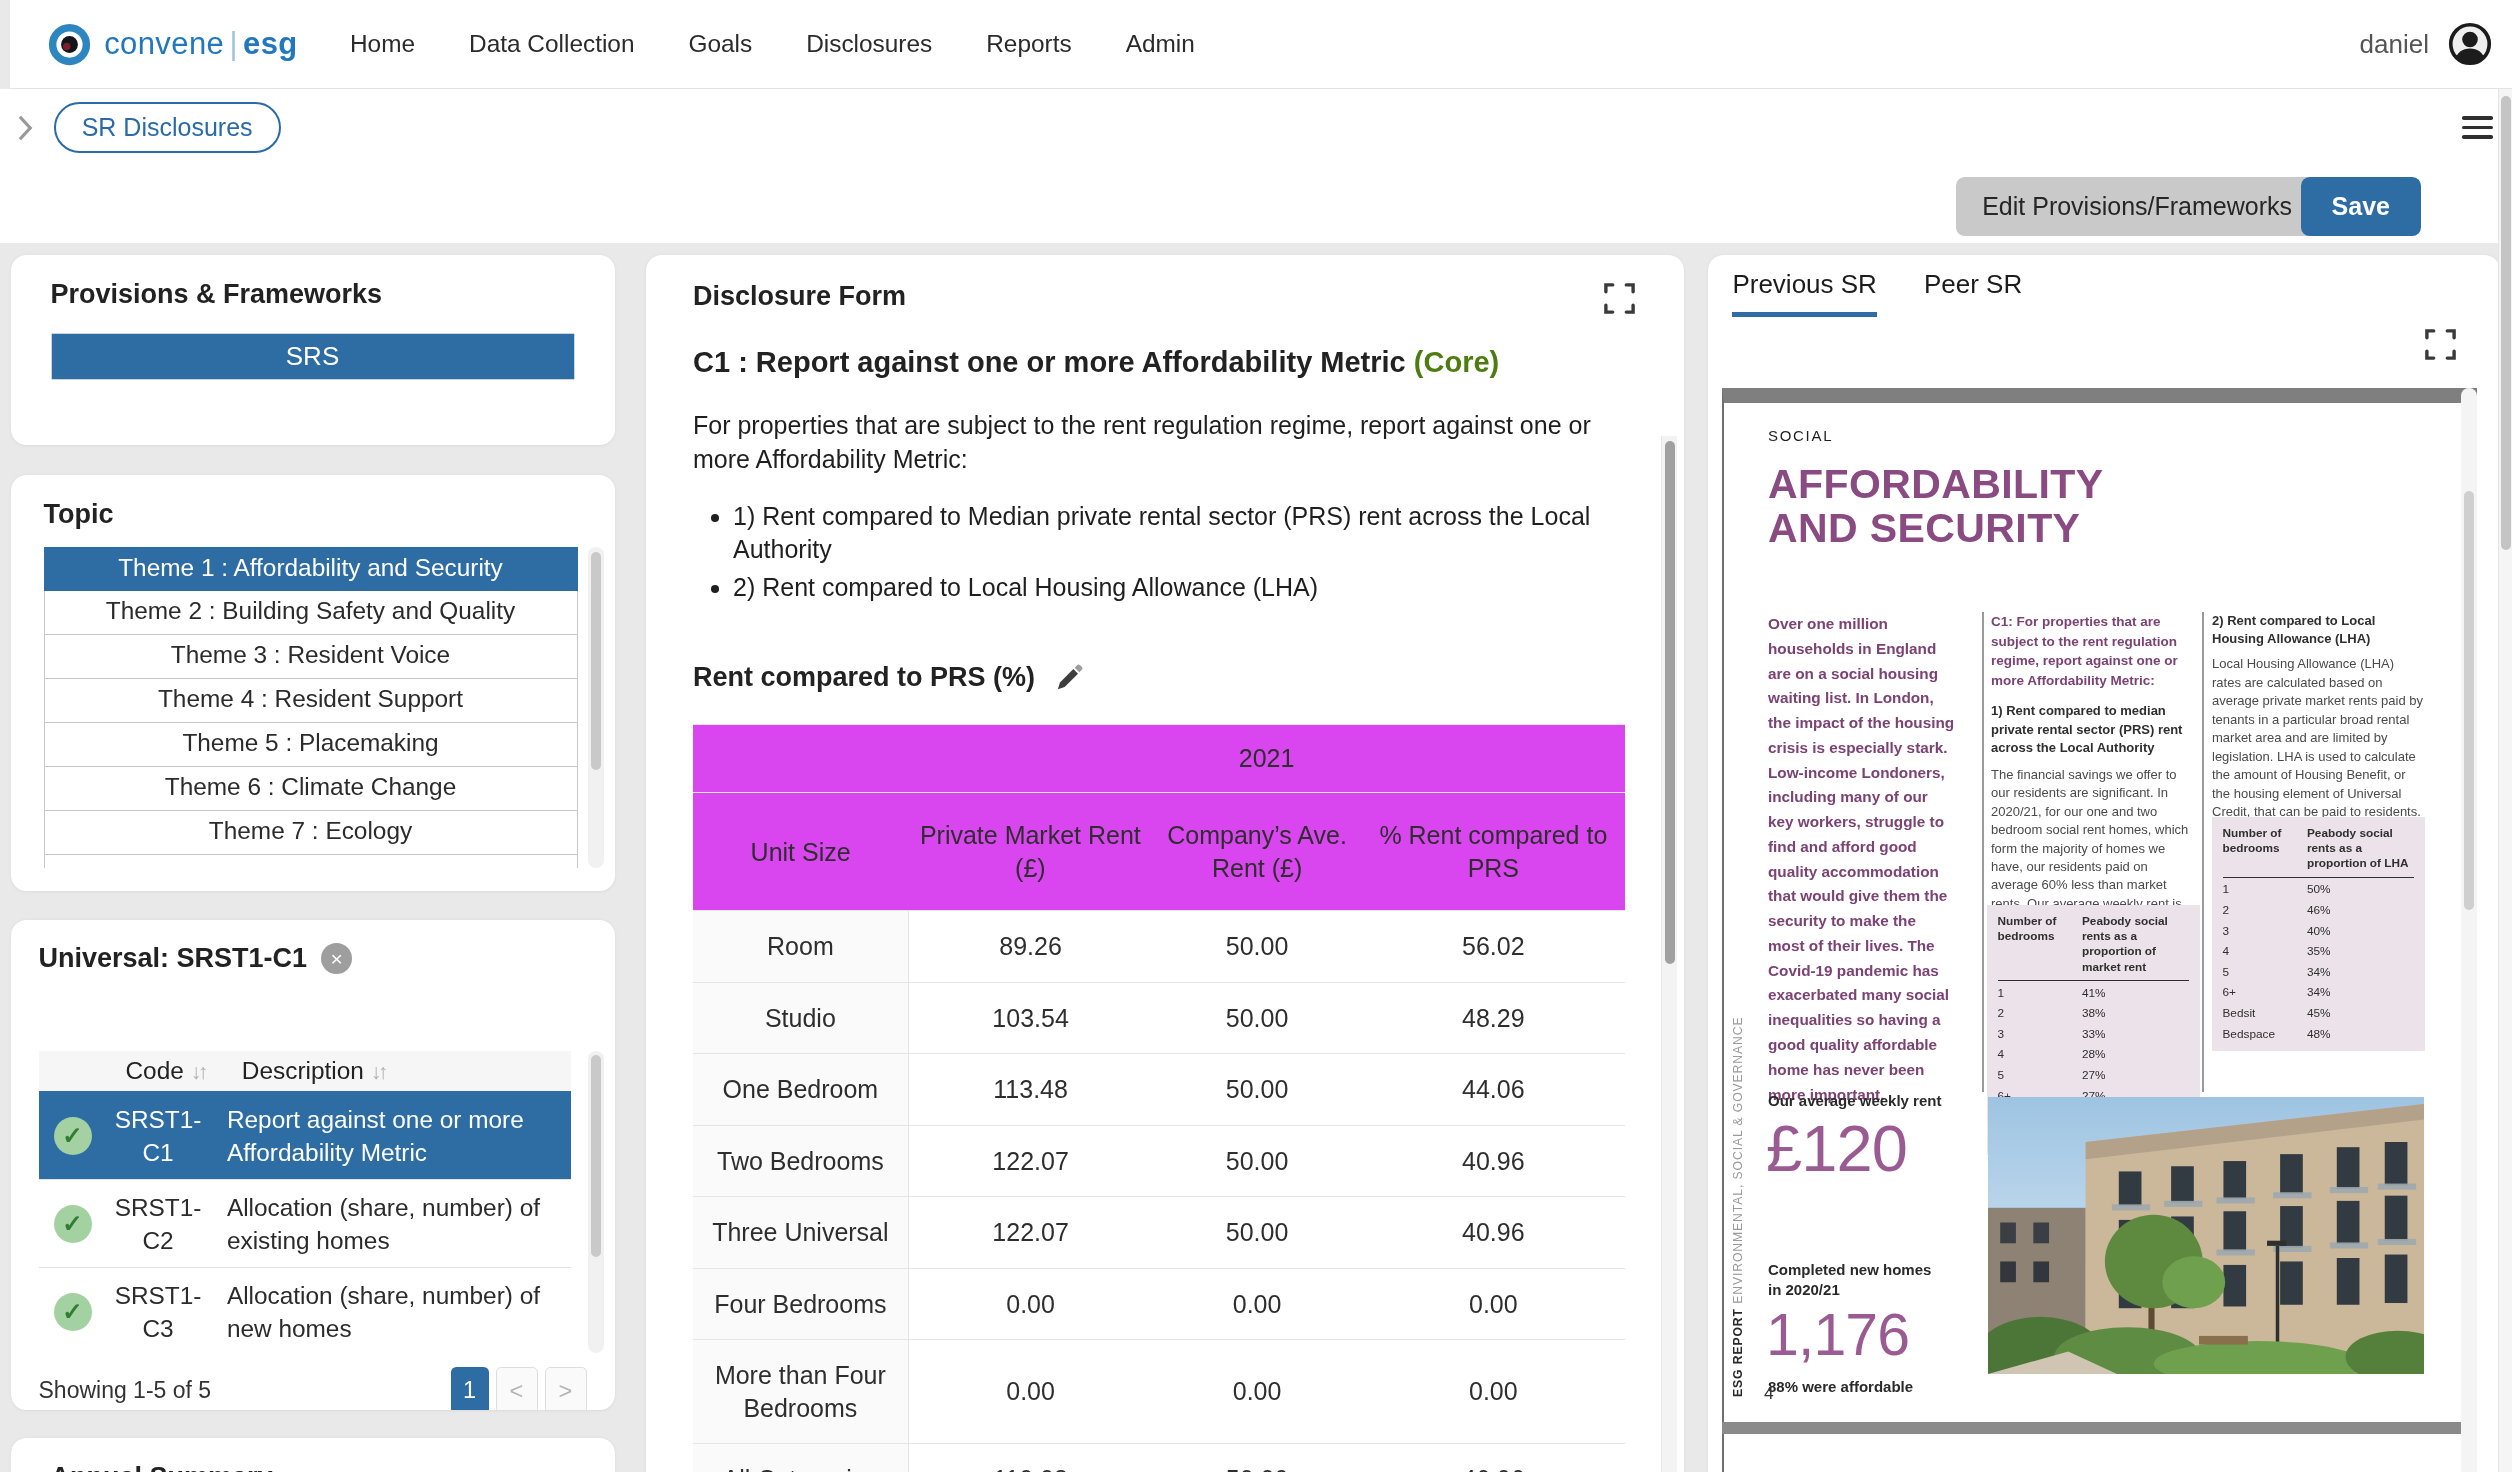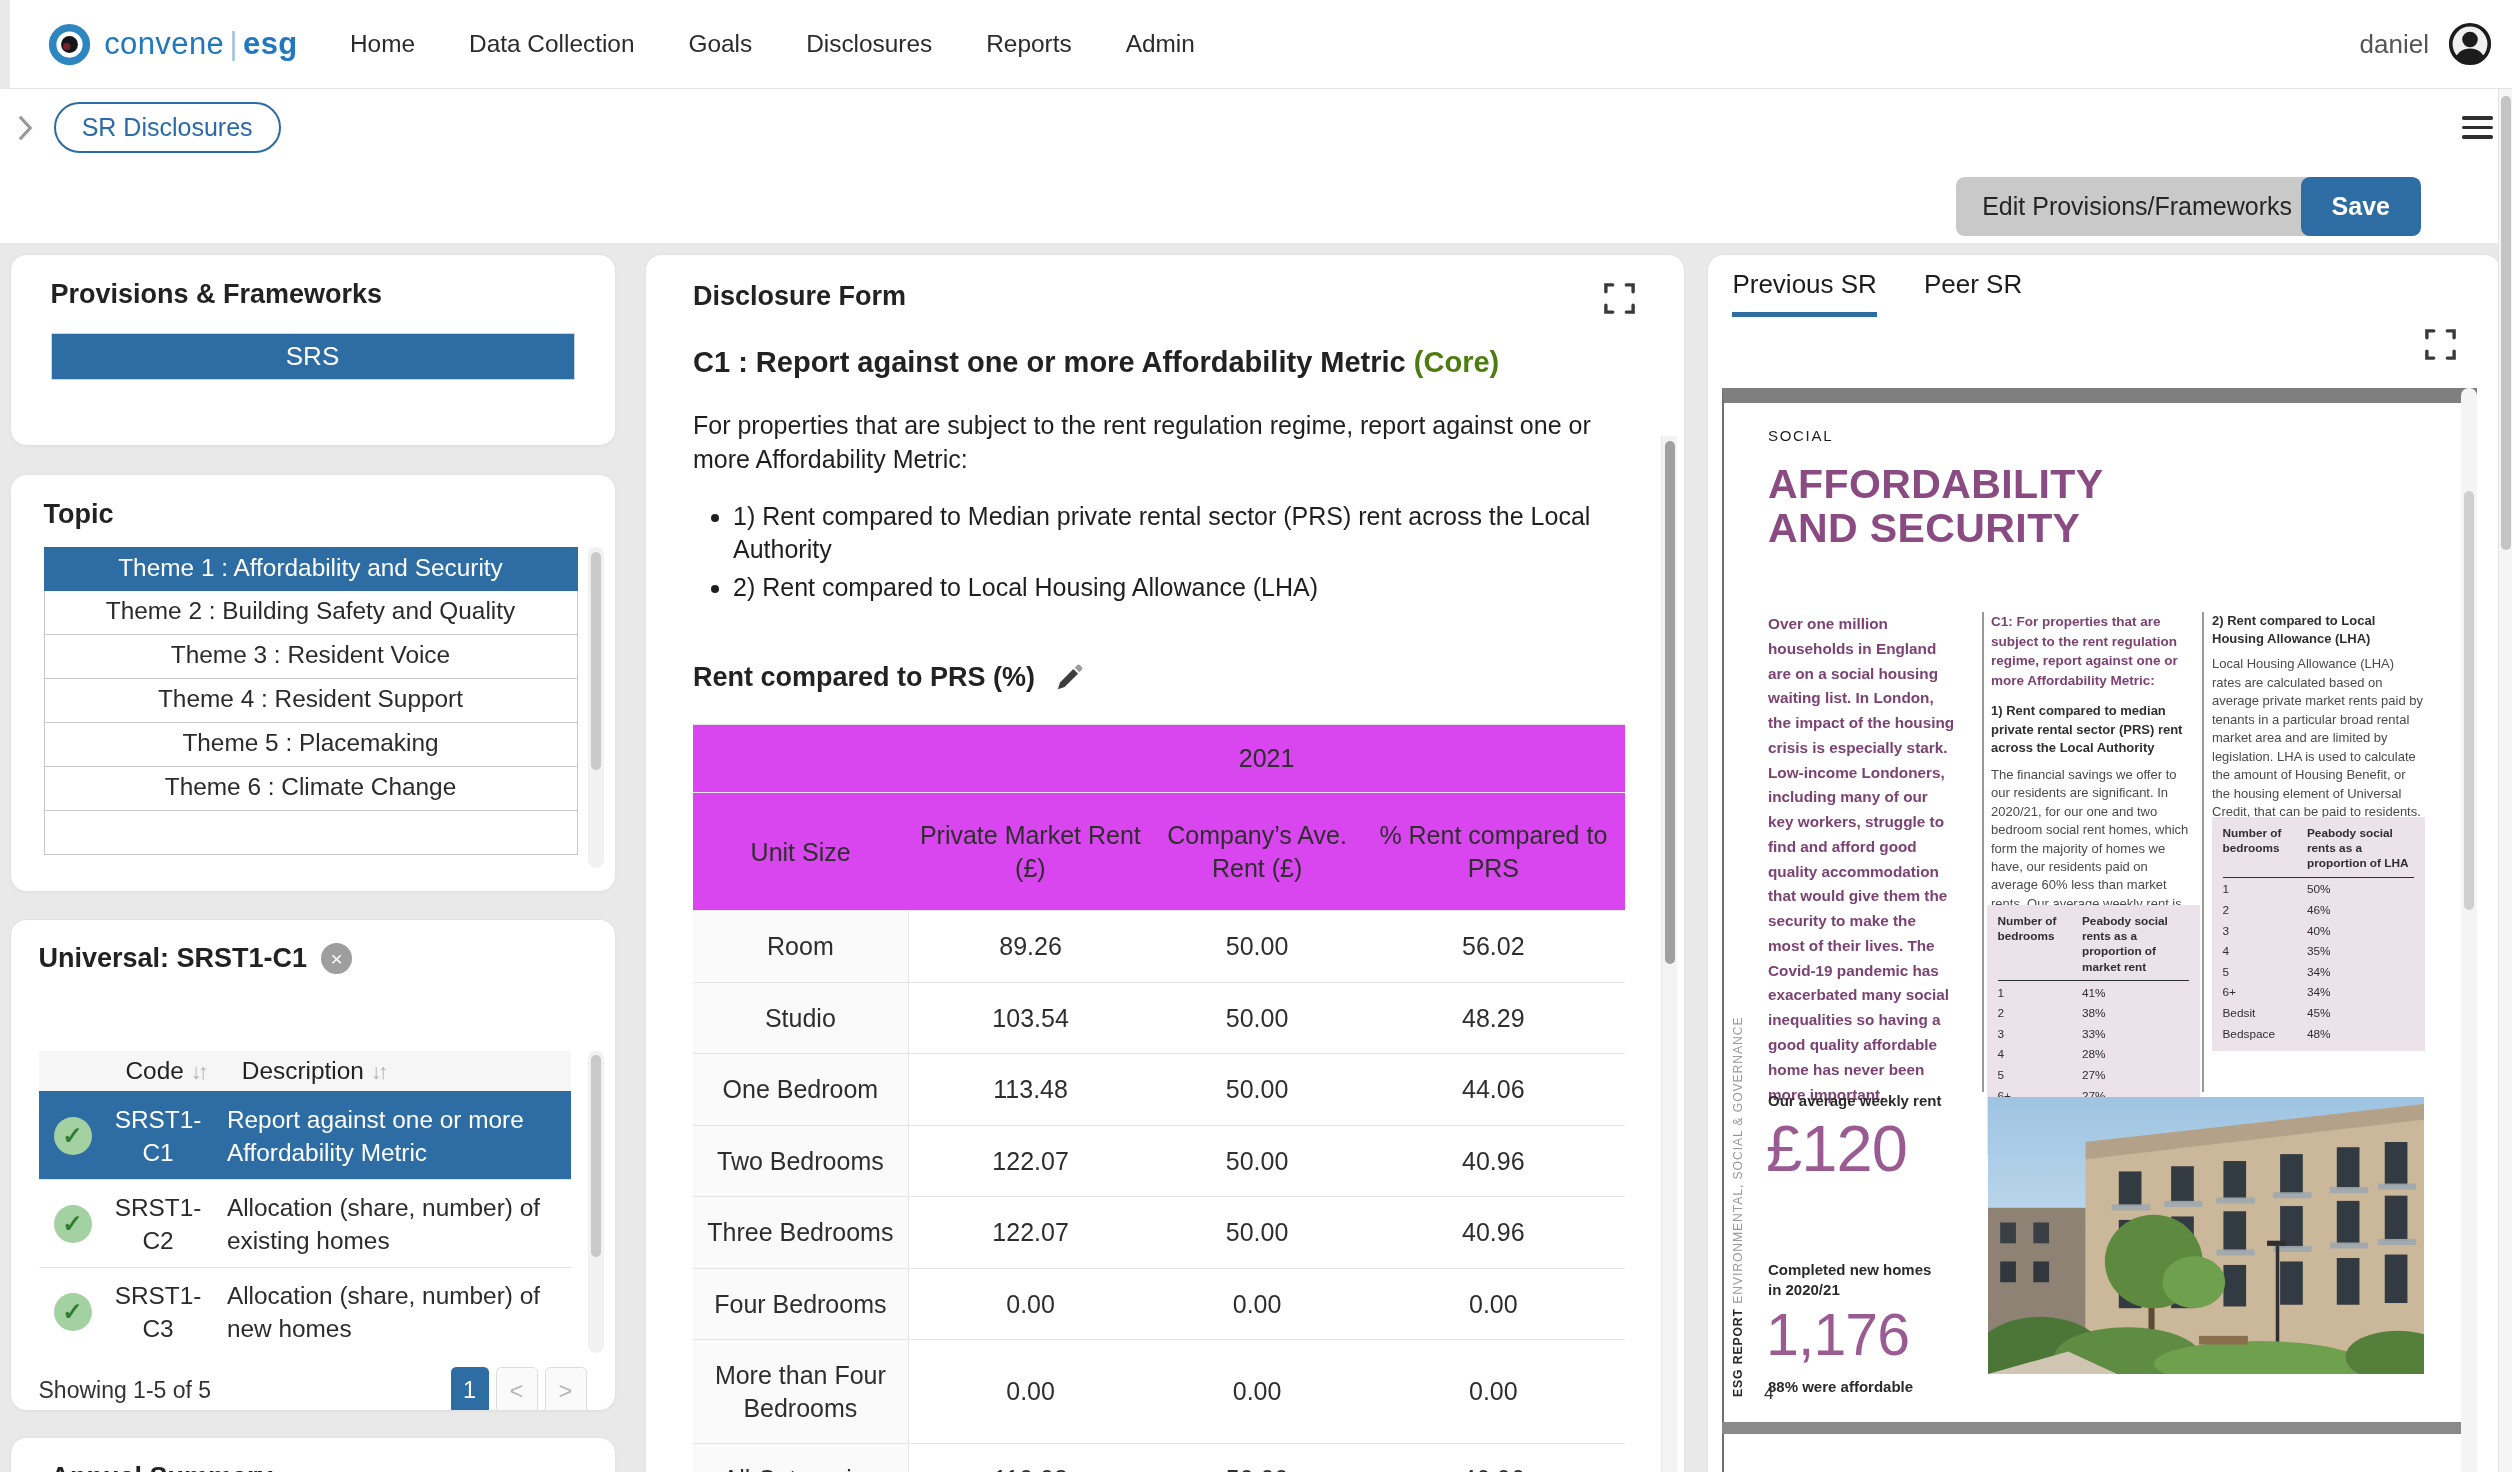--- a/index.html
+++ b/index.html
@@ -220,20 +220,21 @@
 
   <section class="card card-topic">
     <div class="card-title">Topic</div>
     <div class="topic-list">
         <div class="topic-item sel">Theme 1 : Affordability and Security</div>
         <div class="topic-item">Theme 2 : Building Safety and Quality</div>
         <div class="topic-item">Theme 3 : Resident Voice</div>
         <div class="topic-item">Theme 4 : Resident Support</div>
         <div class="topic-item">Theme 5 : Placemaking</div>
         <div class="topic-item">Theme 6 : Climate Change</div>
+        <div class="topic-item">Theme 7 : Ecology</div>
         <div class="topic-item"></div>
       </div>
     <div class="vscroll topic-scroll">
         <div class="thumb"></div>
       </div>
   </section>
 
   <section class="card card-dir">
     <div class="dir-title-row">
       <span class="card-title">Universal: SRST1-C1</span>
@@ -347,21 +348,21 @@
             <td>50.00</td>
             <td>44.06</td>
           </tr>
           <tr>
             <th>Two Bedrooms</th>
             <td>122.07</td>
             <td>50.00</td>
             <td>40.96</td>
           </tr>
           <tr>
-            <th>Three Bedrooms</th>
+            <th>Three Universal</th>
             <td>122.07</td>
             <td>50.00</td>
             <td>40.96</td>
           </tr>
           <tr>
             <th>Four Bedrooms</th>
             <td>0.00</td>
             <td>0.00</td>
             <td>0.00</td>
           </tr>

